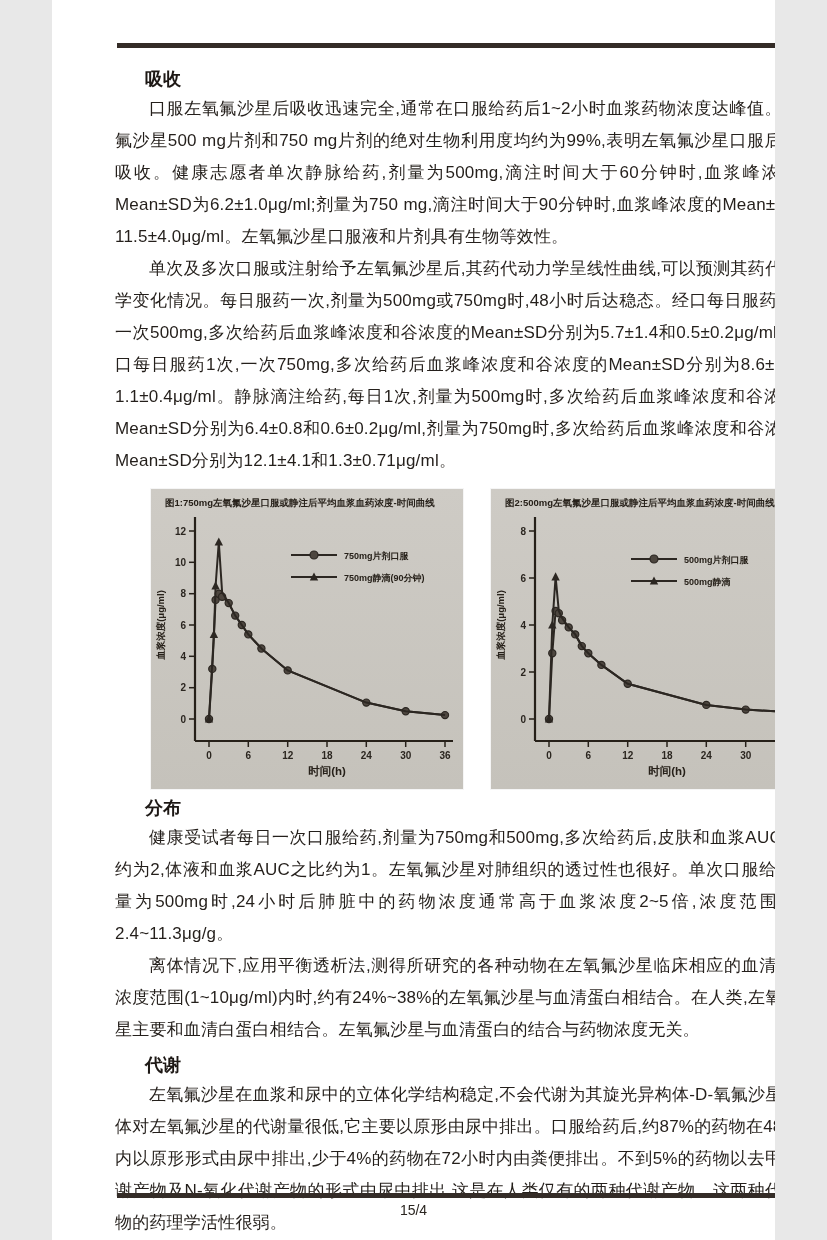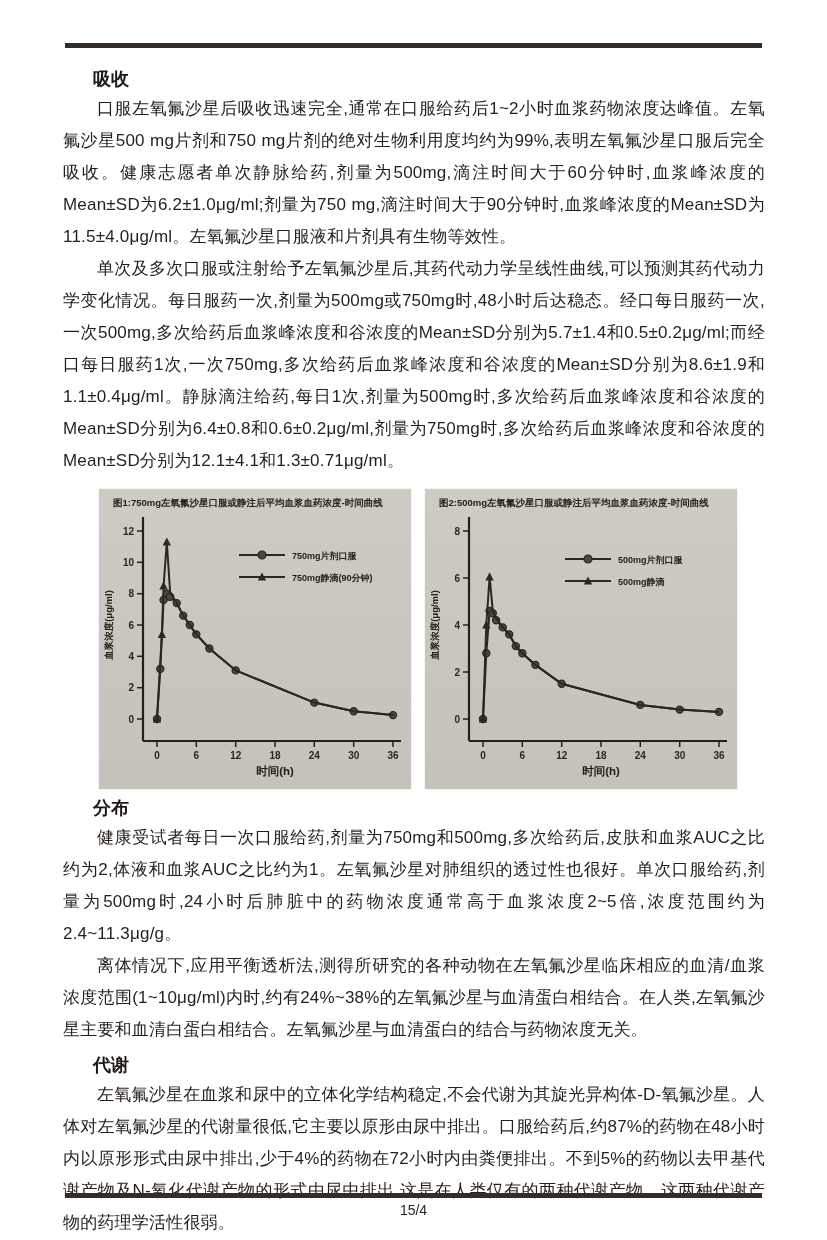--- a/index.html
+++ b/index.html
@@ -1,31 +1,31 @@
 <!DOCTYPE html>
 <html><head>
 <meta charset="utf-8">
 <style>
   html,body { margin:0; padding:0; background:#e8e8e8; }
   .page {
-    position:relative; width:827px; height:1240px; margin:0 auto;
+    position:relative; width:723px; height:1240px; margin:0 auto;
     background:#ffffff; overflow:hidden;
     font-family:"Liberation Sans", sans-serif; color:#221d19;
   }
   .rule-top    { position:absolute; left:65px; width:697px; top:43px;  height:5px; background:#342c27; }
   .rule-bottom { position:absolute; left:65px; width:697px; top:1193px; height:5px; background:#342c27; }
   .page-num { position:absolute; top:1202px; left:0; width:100%; text-align:center; font-size:14px; color:#2a2520; }
   .content { position:absolute; left:63px; top:60px; width:702px; }
   h3.sec { font-size:18px; font-weight:bold; margin:8px 0 3px 30px; line-height:22px; color:#1d1815; }
   p.body {
     font-size:17px; line-height:32px; margin:0;
     text-align:justify; text-indent:2em; color:#241f1b;
     letter-spacing:0.2px;
   }
-  .charts { display:flex; gap:14px; margin:12px 0 8px 36px; }
+  .charts { display:flex; gap:28px; margin:12px 0 8px 36px; }
   .chart-box { width:312px; height:300px; box-shadow:0 0 0 1px rgba(0,0,0,0.04); }
   
   .ct  { font-size:9.5px; font-weight:bold; fill:#262019; }
   .axis{ stroke:#262019; stroke-width:2.2; }
   .tick{ stroke:#262019; stroke-width:1.5; }
   .tl  { font-size:10px; font-weight:bold; fill:#2b2620; }
   .al  { font-size:11.5px; font-weight:bold; fill:#262019; }
   .al2 { font-size:9.5px; font-weight:bold; fill:#262019; }
   .curve { stroke:#2c2722; stroke-width:2; fill:none; }
   .mk-c { fill:#4d463f; stroke:#2c2722; stroke-width:1.2; }

